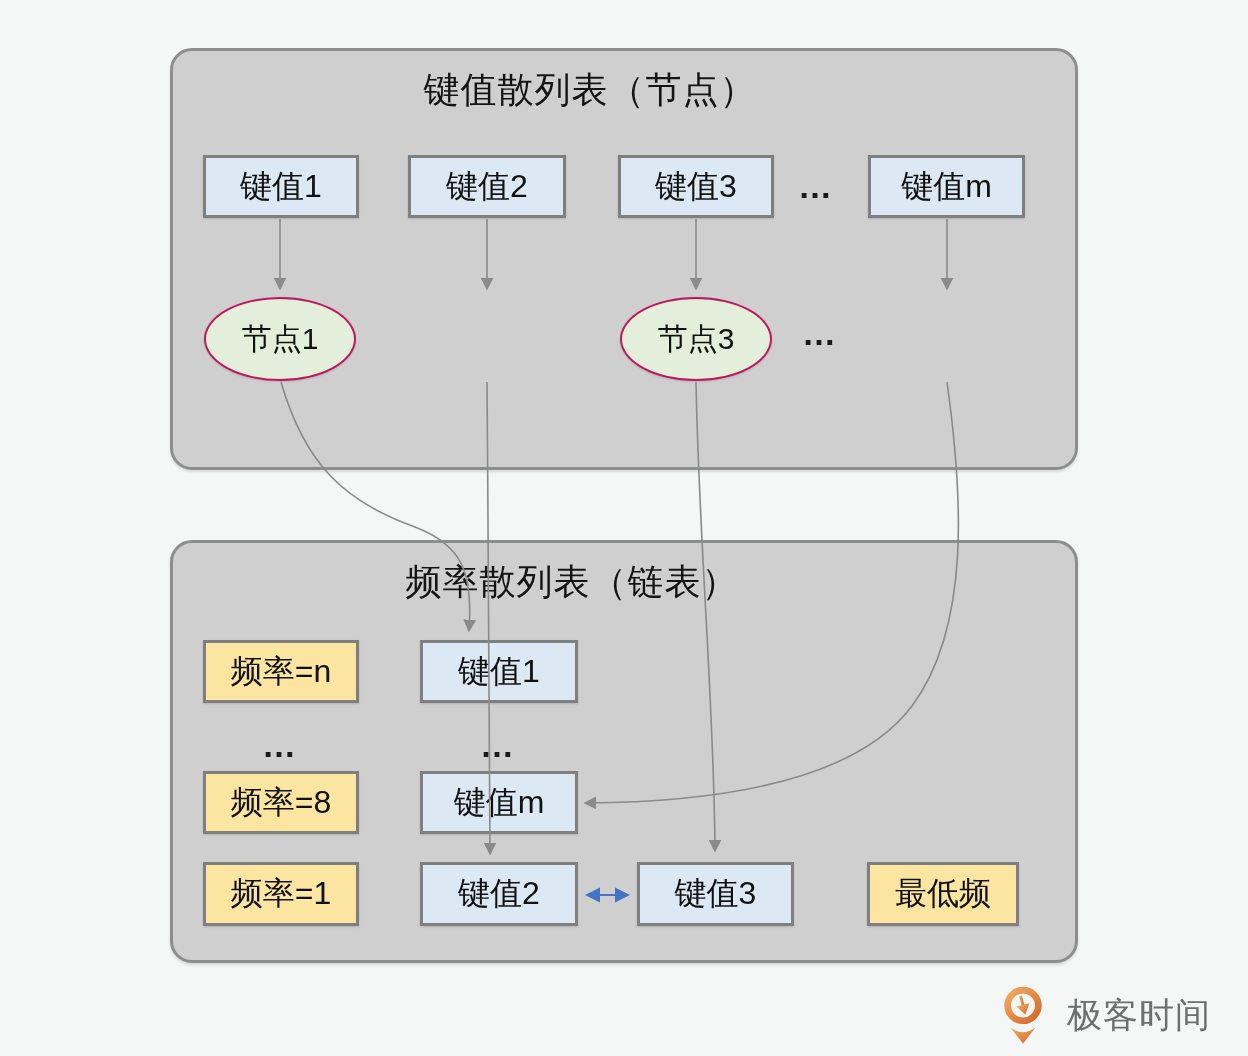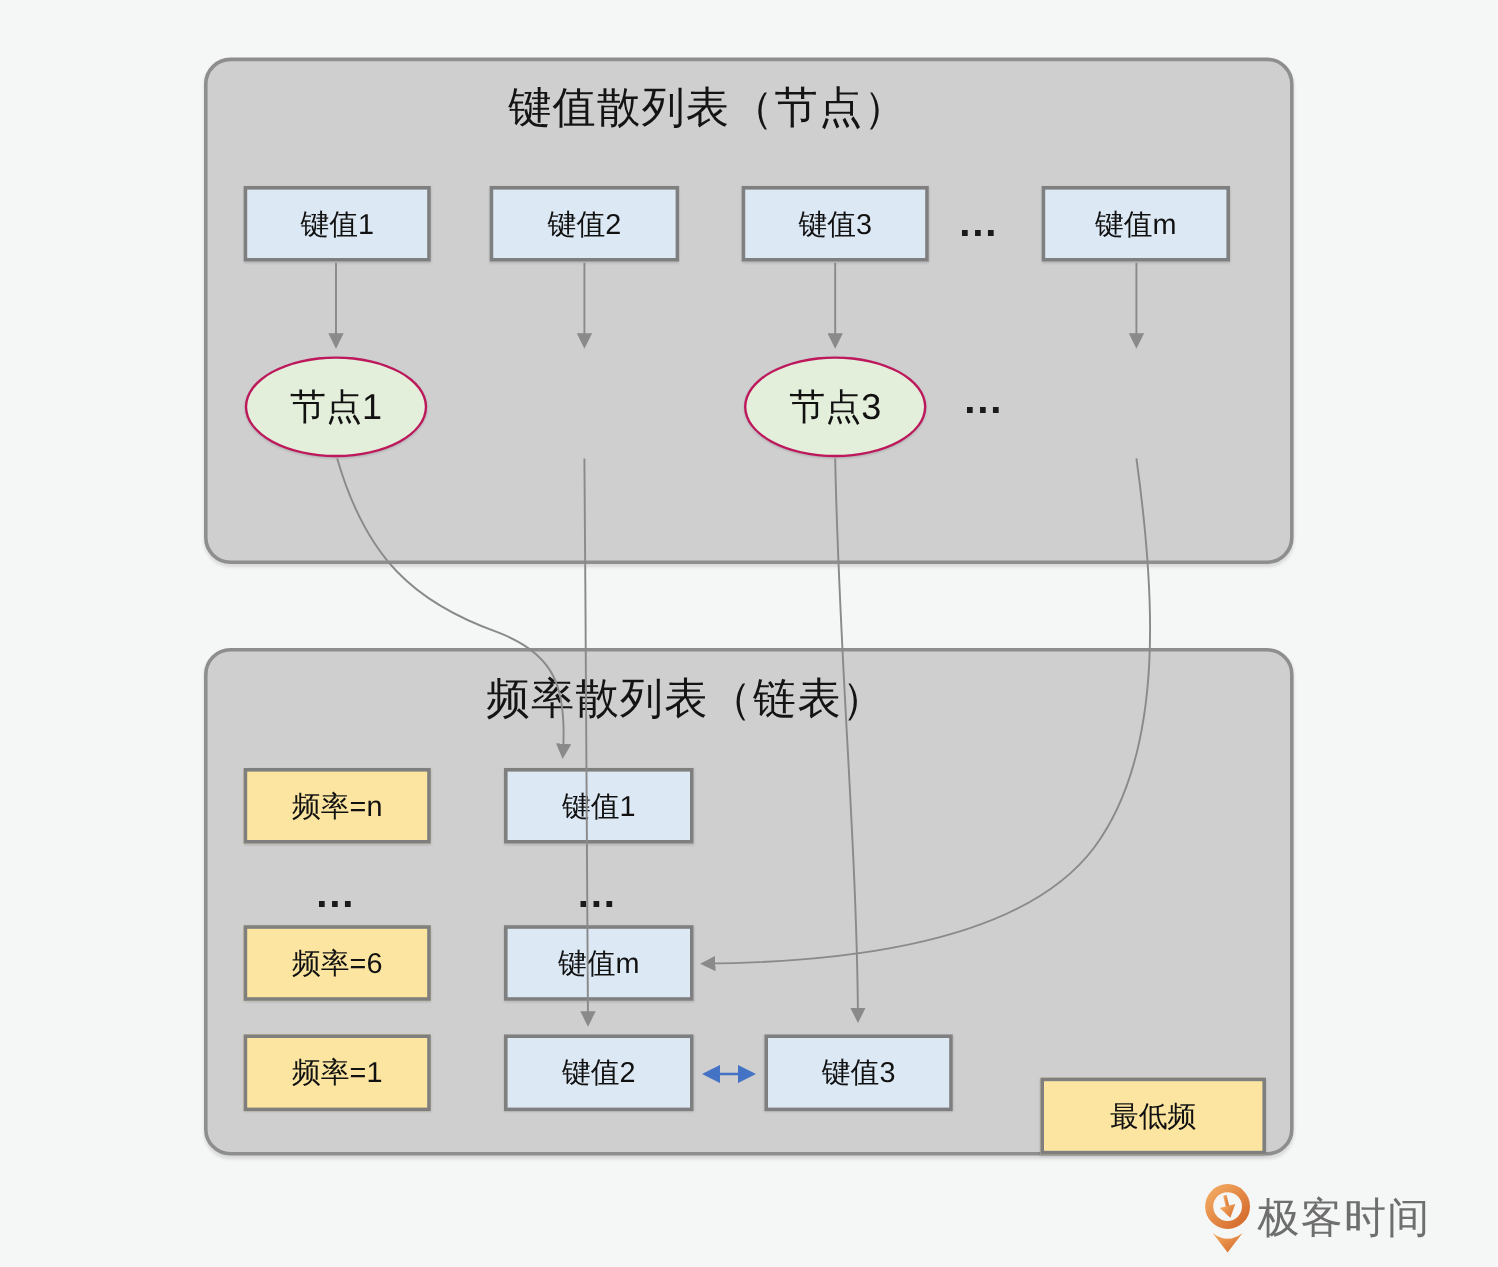--- a/index.html
+++ b/index.html
@@ -23,21 +23,21 @@
     text-align:center;
     font-size:36px;
     font-weight:500;
     color:#141414;
     letter-spacing:1px;
     white-space:nowrap;
   }
   .box {
     position:absolute;
     display:flex; align-items:center; justify-content:center;
-    font-size:24px; color:#111;
+    font-size:32px; color:#111;
     border:3px solid #7f7f7f;
     box-sizing:border-box;
     box-shadow:0 1px 2px rgba(0,0,0,0.15);
   }
   .box.blue   { background:#dce8f4; }
   .box.yellow { background:#fbe5a0; }
   .node {
     position:absolute;
     display:flex; align-items:center; justify-content:center;
     font-size:30px; color:#111;
@@ -53,21 +53,21 @@
     line-height:36px; text-align:center;
     letter-spacing:2px;
   }
   svg.overlay {
     position:absolute; left:0; top:0;
     width:1248px; height:1056px;
     pointer-events:none;
   }
   .footer {
     position:absolute; left:1000px; top:982px; height:66px;
-    display:flex; align-items:center; gap:2px;
+    display:flex; align-items:center; gap:21px;
   }
   .brand-text {
     font-size:35px; font-weight:500; color:#6e6e6e; letter-spacing:1px;
     white-space:nowrap;
   }
 </style>
 </head>
 <body>
 
 <div class="canvas">
@@ -89,27 +89,27 @@
   <div class="panel" style="left:170px; top:540px; width:908px; height:423px;"></div>
 
   <div class="panel-title" style="left:170px; top:558px; width:804px;">频率散列表（链表）</div>
 
   <div class="box yellow" style="left:203px; top:640px; width:156px; height:63px;">频率=n</div>
   <div class="box blue" style="left:420px; top:640px; width:158px; height:63px;">键值1</div>
 
   <div class="dots" style="left:255px; top:727px; width:50px;">…</div>
   <div class="dots" style="left:473px; top:727px; width:50px;">…</div>
 
-  <div class="box yellow" style="left:203px; top:771px; width:156px; height:63px;">频率=6</div>
+  <div class="box yellow" style="left:203px; top:771px; width:156px; height:63px;">频率=8</div>
   <div class="box blue" style="left:420px; top:771px; width:158px; height:63px;">键值m</div>
 
   <div class="box yellow" style="left:203px; top:862px; width:156px; height:64px;">频率=1</div>
   <div class="box blue" style="left:420px; top:862px; width:158px; height:64px;">键值2</div>
   <div class="box blue" style="left:637px; top:862px; width:157px; height:64px;">键值3</div>
-  <div class="box yellow" style="left:867px; top:862px; width:188px; height:64px;margin-top:36px;">最低频</div>
+  <div class="box yellow" style="left:867px; top:862px; width:152px; height:64px;">最低频</div>
 
   <svg class="overlay" viewBox="0 0 1248 1056" xmlns="http://www.w3.org/2000/svg">
     <defs>
       <marker id="ah-gray" viewBox="0 0 10 10" refX="8" refY="5" markerWidth="8" markerHeight="8" orient="auto-start-reverse">
         <path d="M0 0 L10 5 L0 10 Z" fill="#8a8a8a"></path>
       </marker>
       <marker id="ah-blue" viewBox="0 0 10 10" refX="8" refY="5" markerWidth="7" markerHeight="7" orient="auto-start-reverse">
         <path d="M0 0 L10 5 L0 10 Z" fill="#4472c4"></path>
       </marker>
     </defs>

